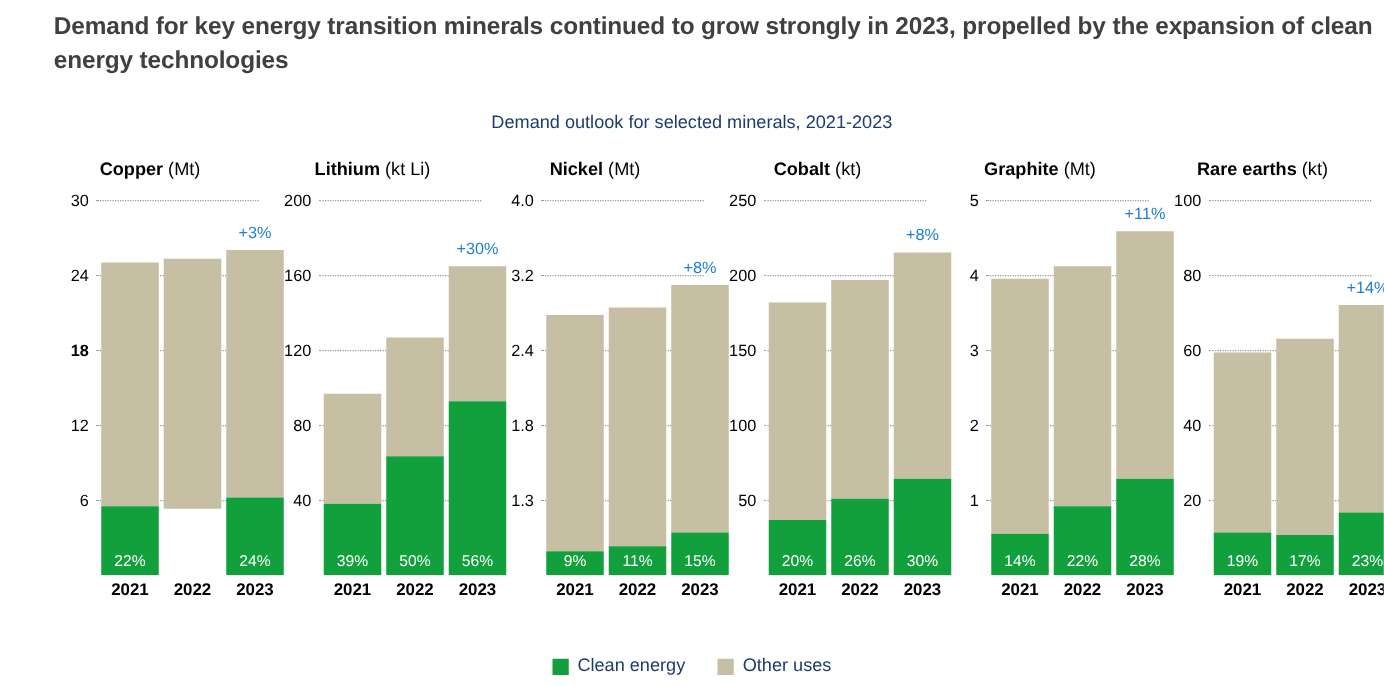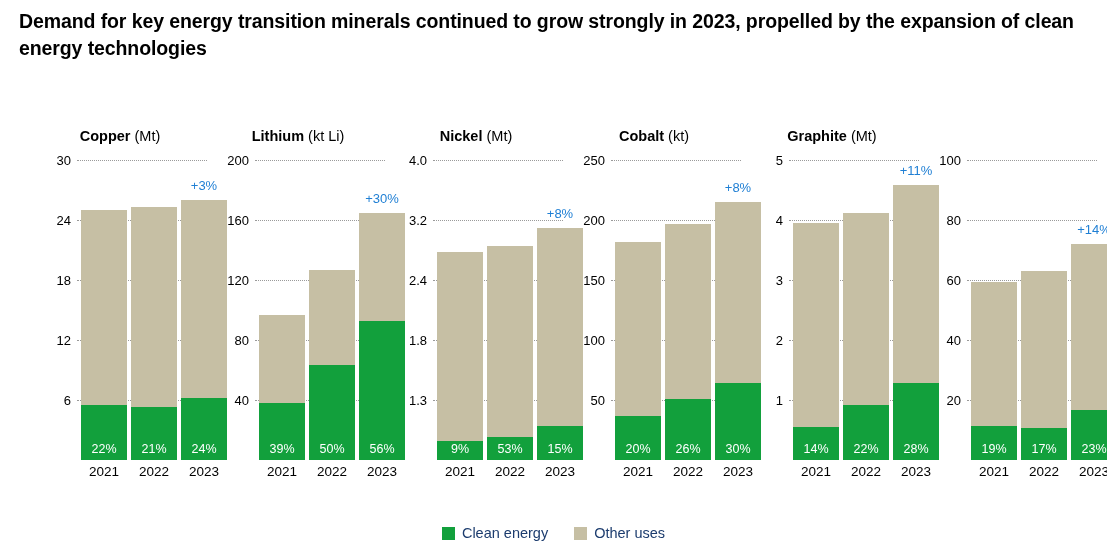--- a/index.html
+++ b/index.html
@@ -12,26 +12,26 @@
   }
   #root {
     position: relative;
     width: 1107px;
     height: 549px;
     background: #ffffff;
   }
   
   .title {
     position: absolute;
-    left: 19px;
+    left: 43px;
     top: 8px;
     width: 1060px;
     font-size: 19.5px;
     font-weight: bold;
-    color: #000000;
+    color: #404040;
     line-height: 1.37;
     letter-spacing: -0.1px;
   }
   .subtitle {
     position: absolute;
     left: 0;
     top: 90px;
     width: 1107px;
     text-align: center;
     font-size: 14.5px;
@@ -131,20 +131,21 @@
     font-size: 13px;
     color: #1f7fd4;
     white-space: nowrap;
   }
   .xlabels {
     position: absolute;
     top: 336px;
     height: 22px;
     left: 0;
     width: 100%;
+    font-weight: bold;
   }
   .xlabel {
     position: absolute;
     width: 46px;
     text-align: center;
     font-size: 13.5px;
     color: #000;
   }
   
   #legend {
@@ -165,52 +166,50 @@
     color: #1c3c6e;
   }
   .swatch { width: 13px; height: 13px; display: inline-block; }
 </style>
 </head>
 <body>
 
 <div id="root">
 
   <div class="title">Demand for key energy transition minerals continued to grow strongly in 2023, propelled by the expansion of clean energy technologies</div>
+  <div class="subtitle">Demand outlook for selected minerals, 2021-2023</div>
 
   <div id="panels">
       <div class="panel" style="left: 27px; width: 178px;">
         <div class="panel-title"><span class="nm">Copper</span><span class="unit"> (Mt)</span></div>
         <div class="plot">
           <div class="gridline" style="top: 240px; left: 46px; width: 130px;"></div>
           <div class="gridline" style="top: 180px; left: 46px; width: 130px;"></div>
           <div class="gridline" style="top: 120px; left: 46px; width: 130px;"></div>
           <div class="gridline" style="top: 60px; left: 46px; width: 130px;"></div>
           <div class="gridline" style="top: 0px; left: 46px; width: 130px;"></div>
           <div class="axis">
             <div class="tick-label" style="top: 240px;">6</div>
             <div class="tick-label" style="top: 180px;">12</div>
-            <div class="tick-label" style="top: 120px;">18</div>
+            <div class="tick-label" style="top: 120px; font-weight: bold;">18</div>
             <div class="tick-label" style="top: 60px;">24</div>
             <div class="tick-label" style="top: 0px;">30</div>
           </div>
           <div class="bars" style="left: 0px; width: 178px;">
             <div class="bar-group" style="left: 50px;">
               <div class="bar-stack" style="height: 250px;">
                 <div class="seg-other" style="bottom: 55px; height: 195px;"></div>
                 <div class="seg-clean" style="height: 55px;">
                   <div class="pct">22%</div>
                 </div>
               </div>
             </div>
             <div class="bar-group" style="left: 100px;">
               <div class="bar-stack" style="height: 253px;">
                 <div class="seg-other" style="bottom: 53px; height: 200px;"></div>
-                <div class="seg-clean" style="height: 53px;">
-                  <div class="pct">21%</div>
-                </div>
               </div>
             </div>
             <div class="bar-group" style="left: 150px;">
               <div class="bar-stack" style="height: 260px;">
                 <div class="seg-other" style="bottom: 62px; height: 198px;"></div>
                 <div class="seg-clean" style="height: 62px;">
                   <div class="pct">24%</div>
                 </div>
               </div>
             </div>
@@ -293,21 +292,21 @@
                 <div class="seg-other" style="bottom: 18.75px; height: 189.75px;"></div>
                 <div class="seg-clean" style="height: 18.75px;">
                   <div class="pct">9%</div>
                 </div>
               </div>
             </div>
             <div class="bar-group" style="left: 100px;">
               <div class="bar-stack" style="height: 214.5px;">
                 <div class="seg-other" style="bottom: 23.25px; height: 191.25px;"></div>
                 <div class="seg-clean" style="height: 23.25px;">
-                  <div class="pct">53%</div>
+                  <div class="pct">11%</div>
                 </div>
               </div>
             </div>
             <div class="bar-group" style="left: 150px;">
               <div class="bar-stack" style="height: 231.75px;">
                 <div class="seg-other" style="bottom: 34.5px; height: 197.25px;"></div>
                 <div class="seg-clean" style="height: 34.5px;">
                   <div class="pct">15%</div>
                 </div>
               </div>
@@ -413,20 +412,21 @@
             <div class="growth" style="left: 144px; width: 58px; top: 3.2px;">+11%</div>
           </div>
         </div>
         <div class="xlabels">
           <div class="xlabel" style="left: 50px;">2021</div>
           <div class="xlabel" style="left: 100px;">2022</div>
           <div class="xlabel" style="left: 150px;">2023</div>
         </div>
       </div>
       <div class="panel" style="left: 917px; width: 178px;">
+        <div class="panel-title"><span class="nm">Rare earths</span><span class="unit"> (kt)</span></div>
         <div class="plot">
           <div class="gridline" style="top: 240px; left: 46px; width: 130px;"></div>
           <div class="gridline" style="top: 180px; left: 46px; width: 130px;"></div>
           <div class="gridline" style="top: 120px; left: 46px; width: 130px;"></div>
           <div class="gridline" style="top: 60px; left: 46px; width: 130px;"></div>
           <div class="gridline" style="top: 0px; left: 46px; width: 130px;"></div>
           <div class="axis">
             <div class="tick-label" style="top: 240px;">20</div>
             <div class="tick-label" style="top: 180px;">40</div>
             <div class="tick-label" style="top: 120px;">60</div>

